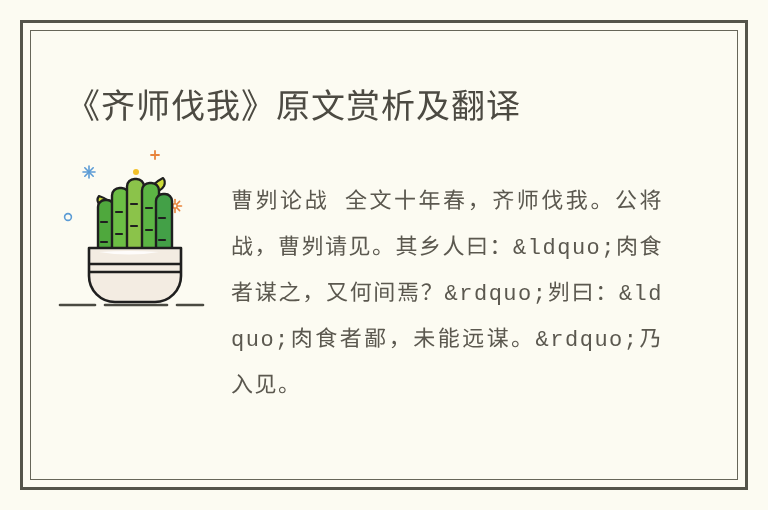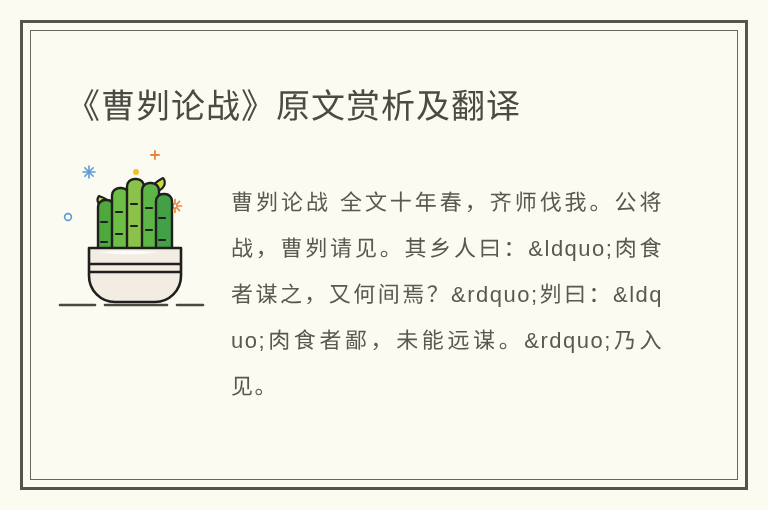--- a/index.html
+++ b/index.html
@@ -72,38 +72,38 @@
     top: 0px;
     width: 160px;
     height: 160px;
   }
 
   .body-text {
     position: absolute;
     left: 176px;
     top: 10px;
     width: 432px;
-    font-family: Liberation Sans, sans-serif;
+    font-family: Liberation Mono, monospace;
     font-size: 22px;
     line-height: 46px;
     letter-spacing: 1.5px;
     color: #5b584f;
     text-align: justify;
     word-break: break-all;
   }
 </style>
 </head>
 <body>
 
 <div class="card">
 
   <div class="frame-outer"></div>
   <div class="frame-inner"></div>
 
-  <h1 class="page-title">《曹刿论战》原文赏析及翻译</h1>
+  <h1 class="page-title">《齐师伐我》原文赏析及翻译</h1>
 
   <div class="content">
 
     <div class="illustration">
       <svg viewBox="0 0 160 160" width="160" height="160" xmlns="http://www.w3.org/2000/svg">
 
         <g stroke="#5b9bd5" stroke-width="1.6" stroke-linecap="round" fill="none">
           <line x1="34" y1="18" x2="34" y2="30"></line>
           <line x1="28" y1="24" x2="40" y2="24"></line>
           <line x1="29.8" y1="19.8" x2="38.2" y2="28.2"></line>

